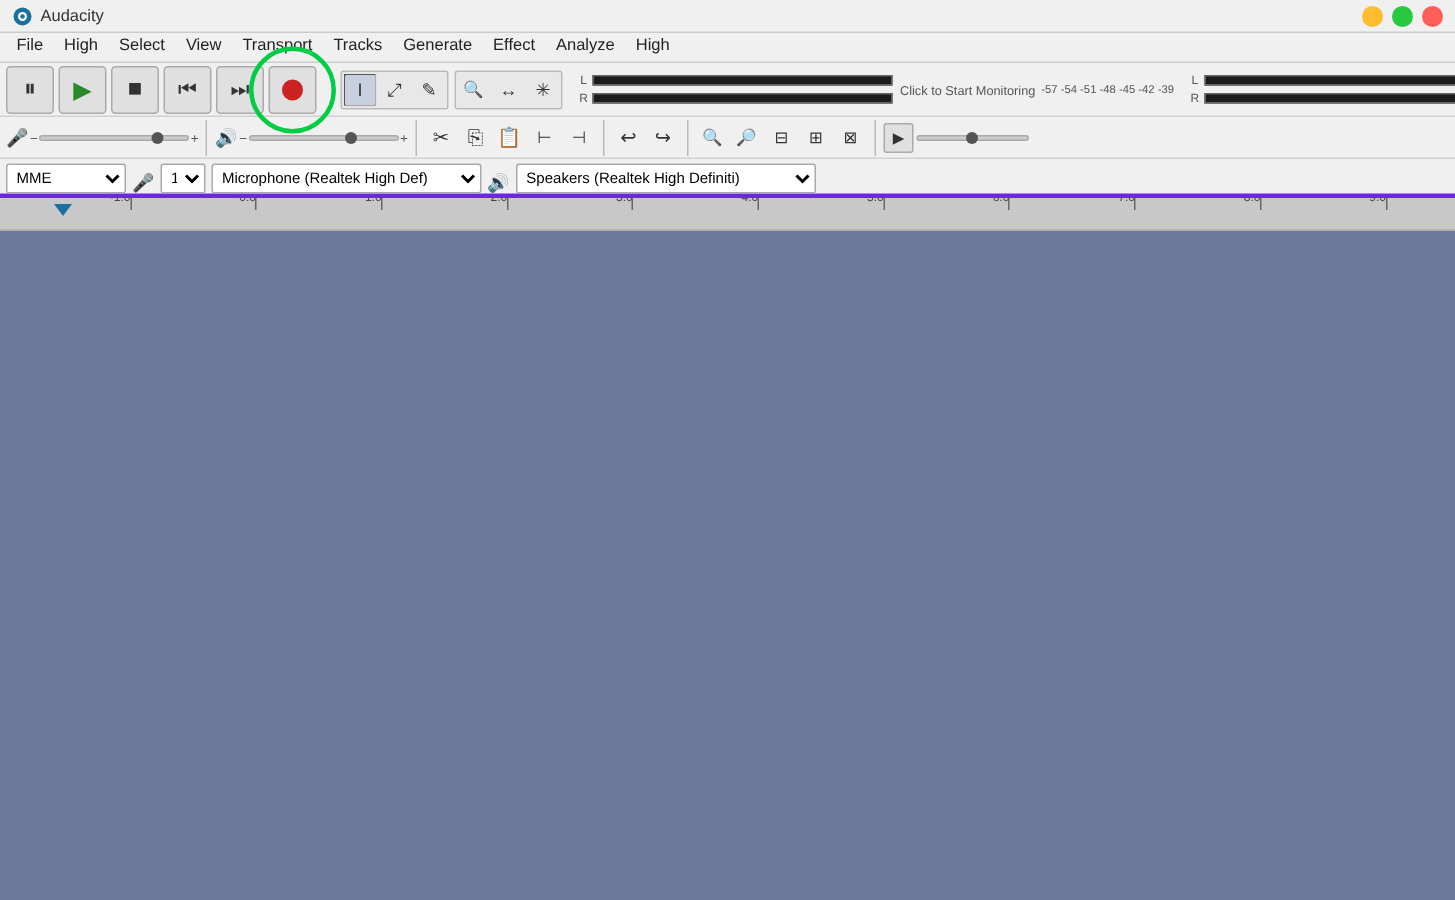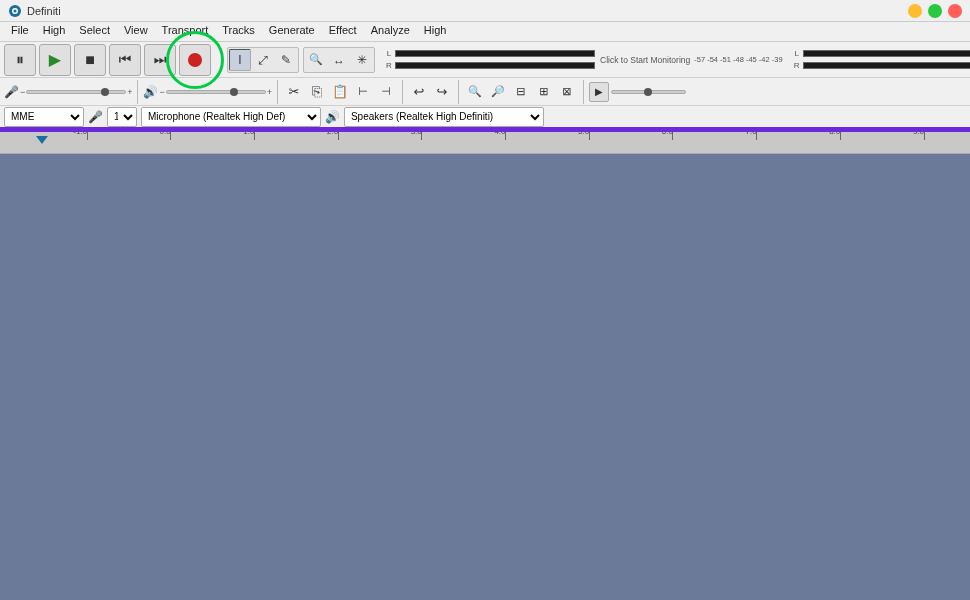--- a/index.html
+++ b/index.html
@@ -127,26 +127,26 @@
       cursor: pointer;
       font-size: 13px;
       color: #333;
       border-radius: 2px;
       border: 1px solid transparent;
     }
 
     
     #device-row {
       display: flex;
-      align-items: center;
+      align-items: flex-end;
       height: 26px;
       padding: 0 4px;
       gap: 4px;
       background: #f0f0f0;
-      border-bottom: 5px solid #6d28d9;
+      border-bottom: 3px solid #6d28d9;
     }
     .device-select {
       height: 20px;
       font-size: 10px;
       border: 1px solid #aaa;
       background: white;
       border-radius: 2px;
       cursor: pointer;
       padding: 0 2px;
     }
@@ -272,21 +272,21 @@
 <body>
 
 <div id="title-bar">
   <div style="width:14px;height:14px;margin-right:5px;">
     <svg width="14" height="14" viewBox="0 0 14 14">
       <circle cx="7" cy="7" r="6" fill="#1a6fa0"></circle>
       <circle cx="7" cy="7" r="3" fill="white"></circle>
       <circle cx="7" cy="7" r="1.5" fill="#1a6fa0"></circle>
     </svg>
   </div>
-  <span style="font-size:11px;color:#333;">Definiti</span>
+  <span style="font-size:11px;color:#333;">Audacity</span>
   <div style="margin-left:auto;display:flex;gap:6px;">
     <div style="width:14px;height:14px;background:#febc2e;border-radius:50%;display:flex;align-items:center;justify-content:center;cursor:pointer;font-size:9px;color:#333;">
     </div>
     <div style="width:14px;height:14px;background:#28c840;border-radius:50%;cursor:pointer;">
     </div>
     <div style="width:14px;height:14px;background:#ff5f57;border-radius:50%;cursor:pointer;">
     </div>
   </div>
 </div>
 

